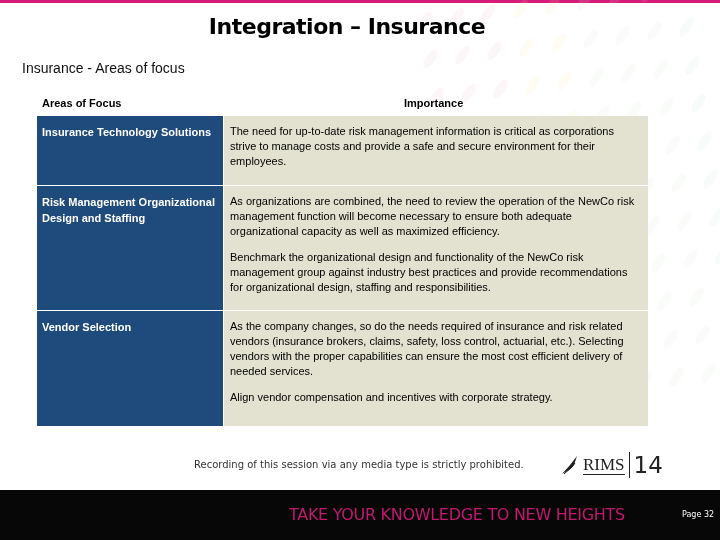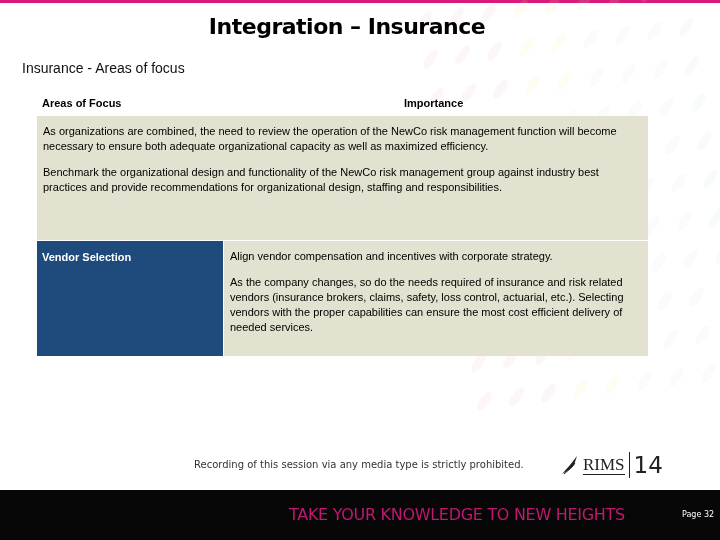--- a/index.html
+++ b/index.html
@@ -152,31 +152,38 @@
     <span style="left: 724px; top: 282px; background: rgb(191, 227, 216);"></span>
   </div>
 
 <h1 class="slide-title">Integration – Insurance</h1>
 <div class="subtitle">Insurance - Areas of focus</div>
 
 <div class="col-header h1">Areas of Focus</div>
 <div class="col-header h2">Importance</div>
 
 <div class="table">
+  <div class="row r1">
+    <div class="cell-area">Insurance Technology Solutions</div>
+    <div class="cell-imp">
+      <p>The need for up-to-date risk management information is critical as corporations strive to manage costs and provide a safe and secure environment for their employees.</p>
+    </div>
+  </div>
   <div class="row r2">
+    <div class="cell-area">Risk Management Organizational Design and Staffing</div>
     <div class="cell-imp">
       <p>As organizations are combined, the need to review the operation of the NewCo risk management function will become necessary to ensure both adequate organizational capacity as well as maximized efficiency.</p>
       <p>Benchmark the organizational design and functionality of the NewCo risk management group against industry best practices and provide recommendations for organizational design, staffing and responsibilities.</p>
     </div>
   </div>
   <div class="row r3">
     <div class="cell-area">Vendor Selection</div>
     <div class="cell-imp">
+      <p>As the company changes, so do the needs required of insurance and risk related vendors (insurance brokers, claims, safety, loss control, actuarial, etc.). Selecting vendors with the proper capabilities can ensure the most cost efficient delivery of needed services.</p>
       <p>Align vendor compensation and incentives with corporate strategy.</p>
-      <p>As the company changes, so do the needs required of insurance and risk related vendors (insurance brokers, claims, safety, loss control, actuarial, etc.). Selecting vendors with the proper capabilities can ensure the most cost efficient delivery of needed services.</p>
     </div>
   </div>
 </div>
 
 <div class="notice">Recording of this session via any media type is strictly prohibited.</div>
 
 <div class="rims-logo">
   <svg class="rims-mark" viewBox="0 0 20 20">
     <path d="M2 19 L10 10 L17 1 L14 10 L9 15 Z" fill="#222"></path>
     <path d="M4 19 L12 12 L15 8" stroke="#222" stroke-width="1" fill="none"></path>

